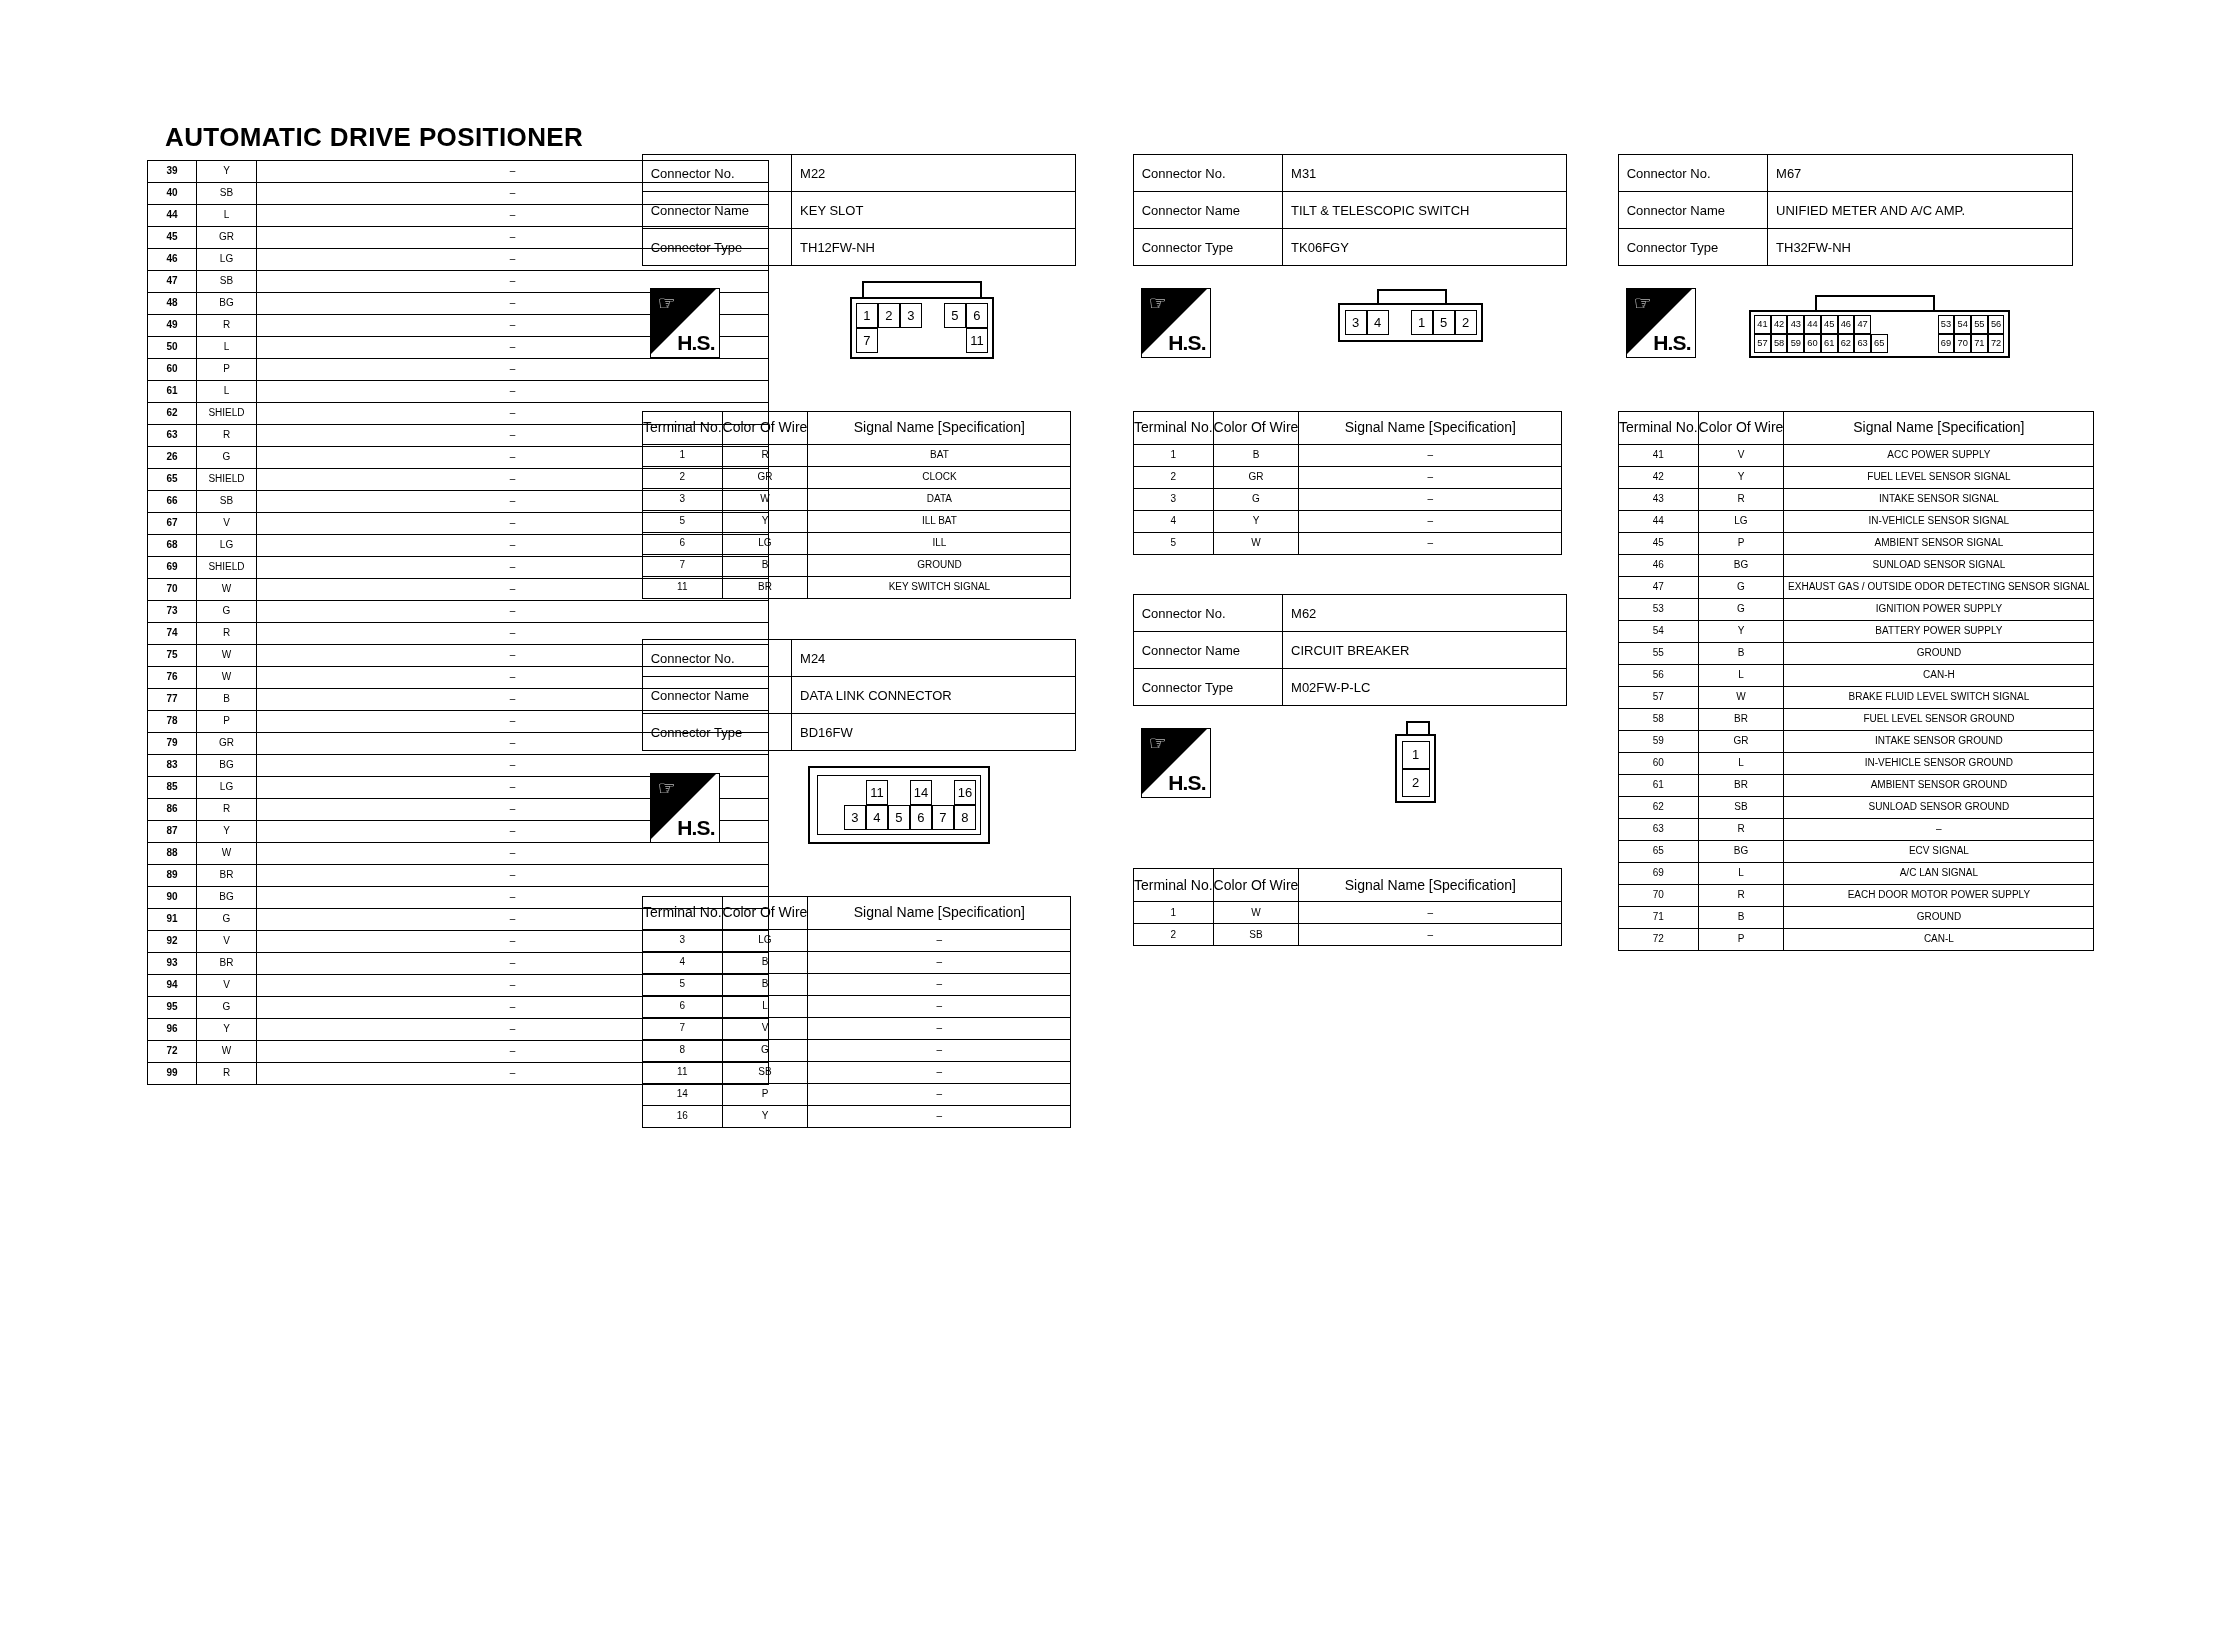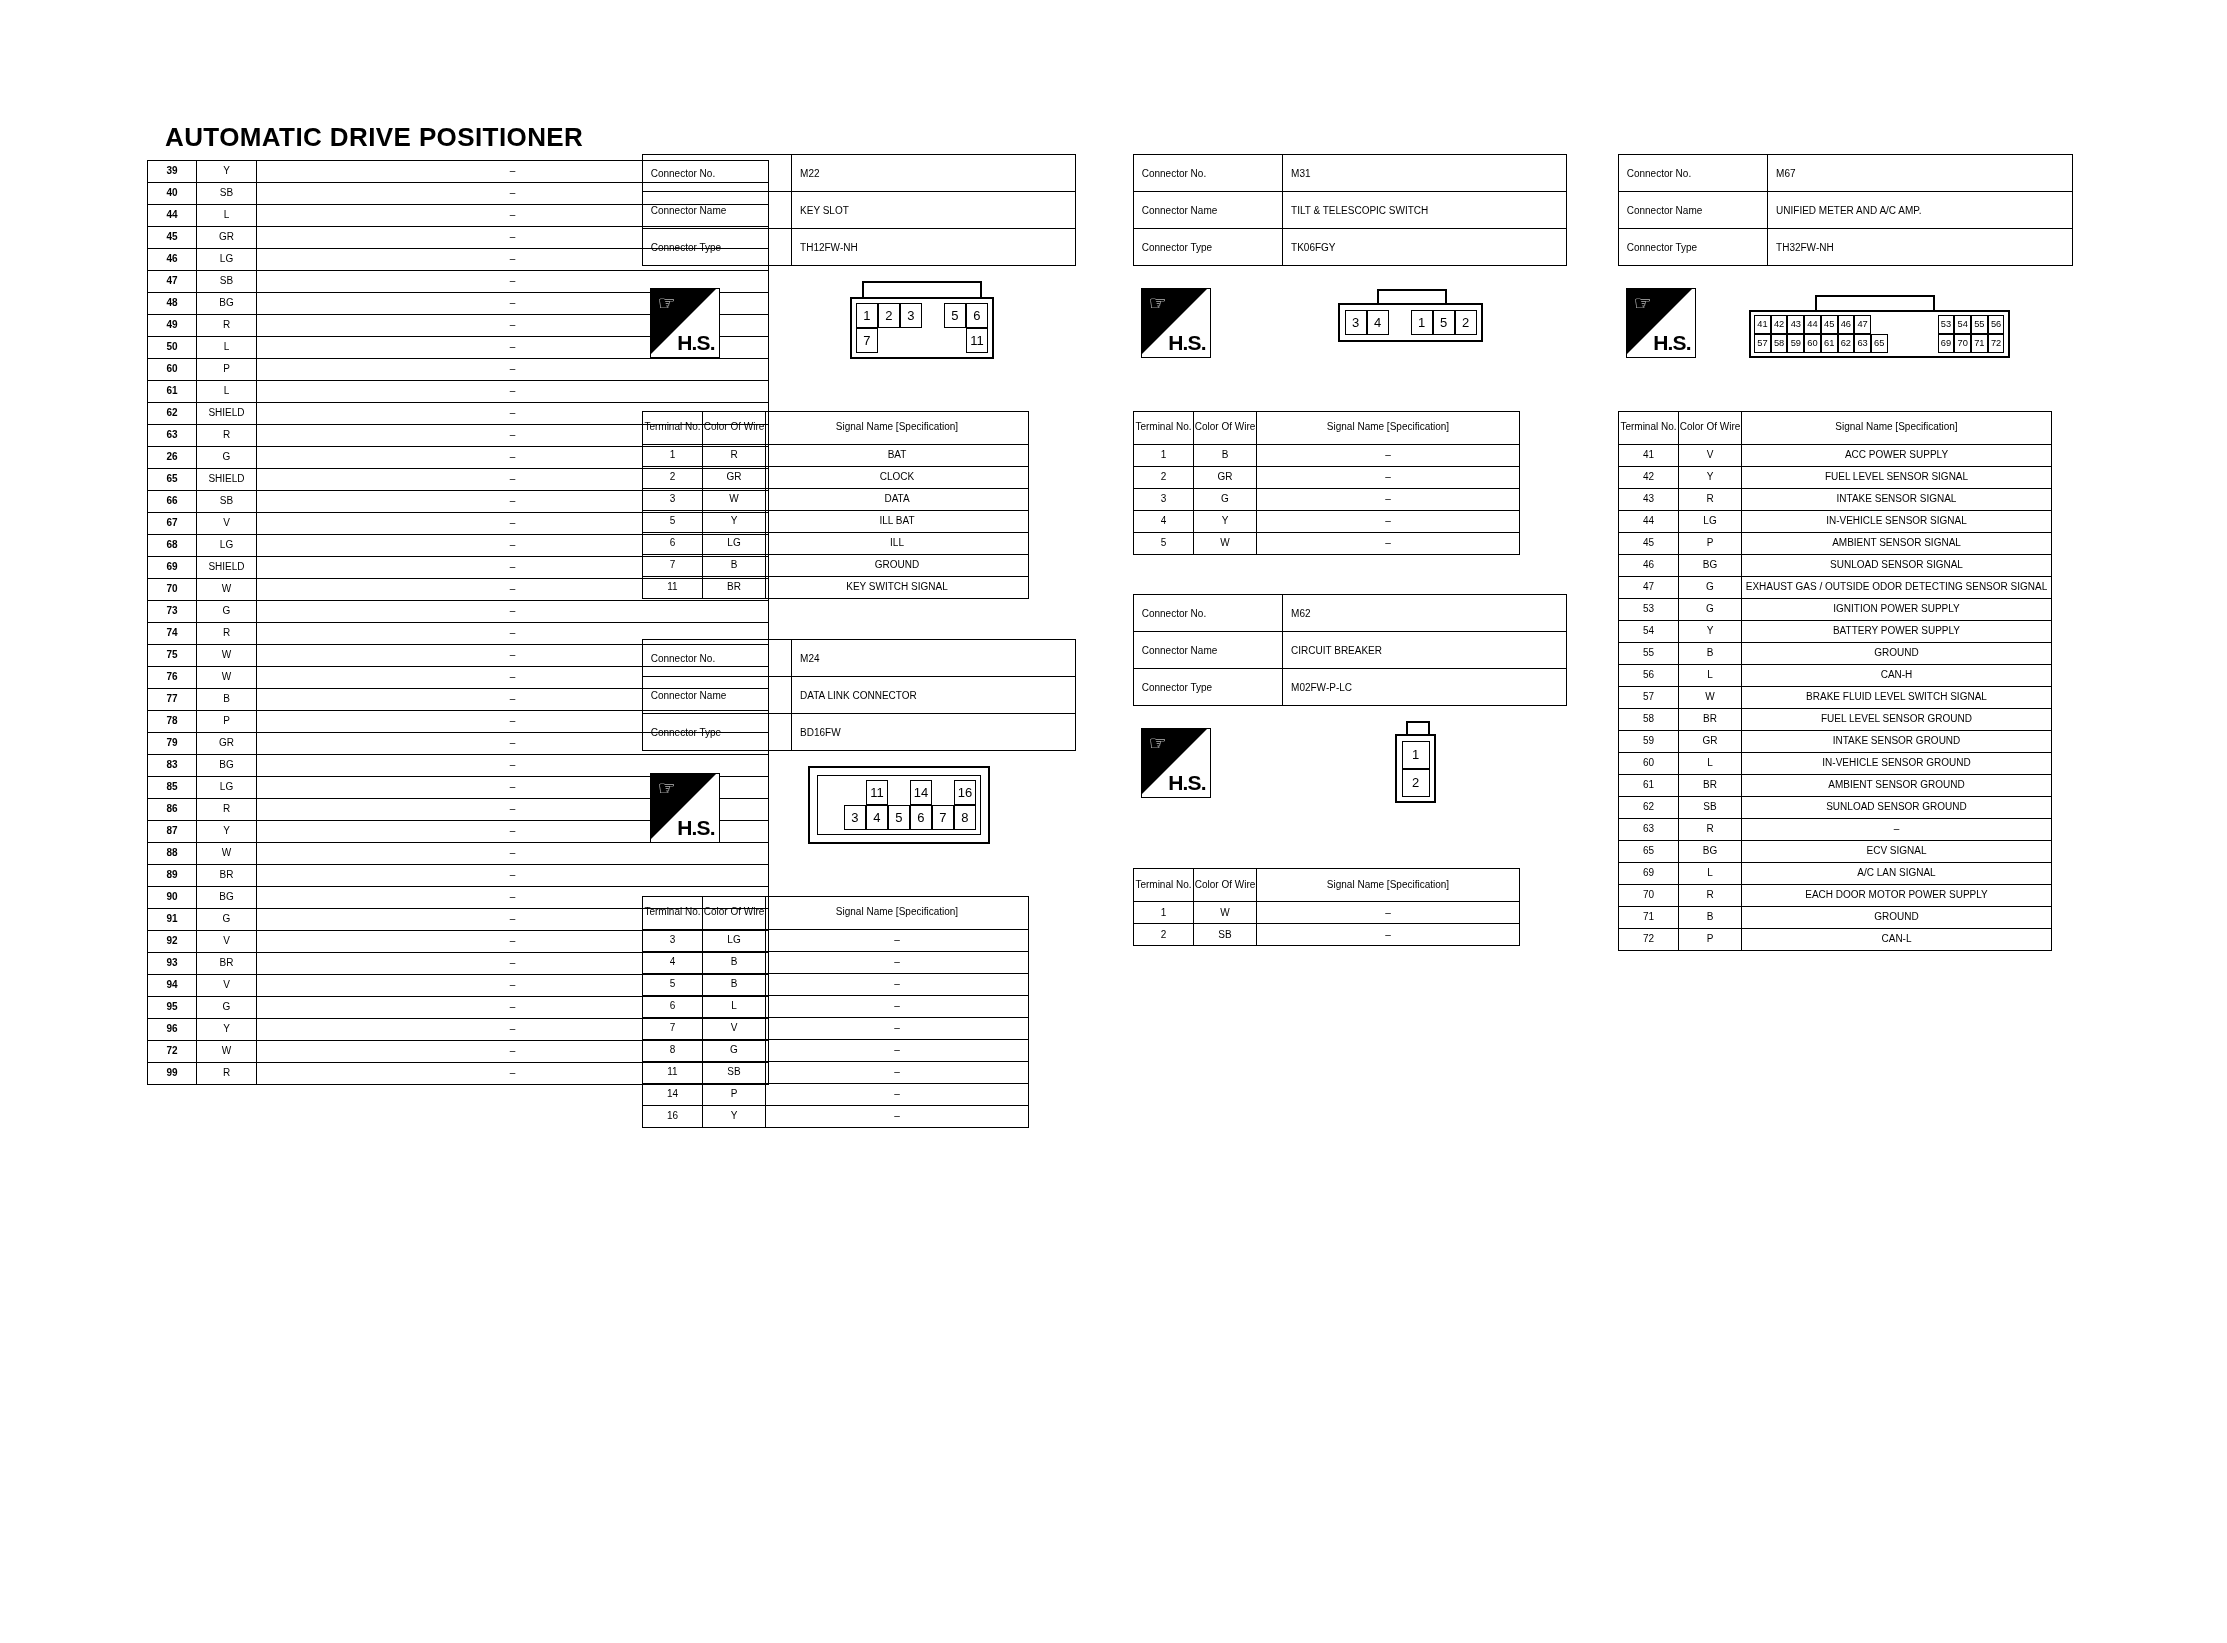--- a/index.html
+++ b/index.html
@@ -59,21 +59,21 @@
   #left-wire-list td.c3 { width: 511px; }
 
   
   .conn-block { position: absolute; }
   .conn-head {
     border-collapse: collapse;
     table-layout: fixed;
   }
   .conn-head td {
     border: 1.2px solid #000;
-    font-size: 10px;
+    font-size: 13px;
     height: 36px;
     padding: 0 7.7px;
     text-align: left;
     vertical-align: middle;
     white-space: nowrap;
     overflow: hidden;
   }
   .conn-head td.lbl { width: 133px; }
 
   
@@ -137,21 +137,21 @@
     height: 14px;
     margin: 0 auto;
     background: #fff;
   }
 
   
   .term-tbl td { height: 20px; }
   .term-tbl td.t-no { width: 59px; }
   .term-tbl td.t-col { width: 62px; }
   .term-tbl td.t-sig { width: 262px; }
-  .term-tbl td.hdr { height: 32px; font-size: 10px; }
+  .term-tbl td.hdr { height: 32px; font-size: 14px; }
   .tiny { font-size: 7.3px; margin-left: 9px; }
 </style>
 </head>
 <body>
 
 <div class="page">
 
   <div id="page-title">AUTOMATIC DRIVE POSITIONER</div>
 
   <table class="grid" id="left-wire-list">

